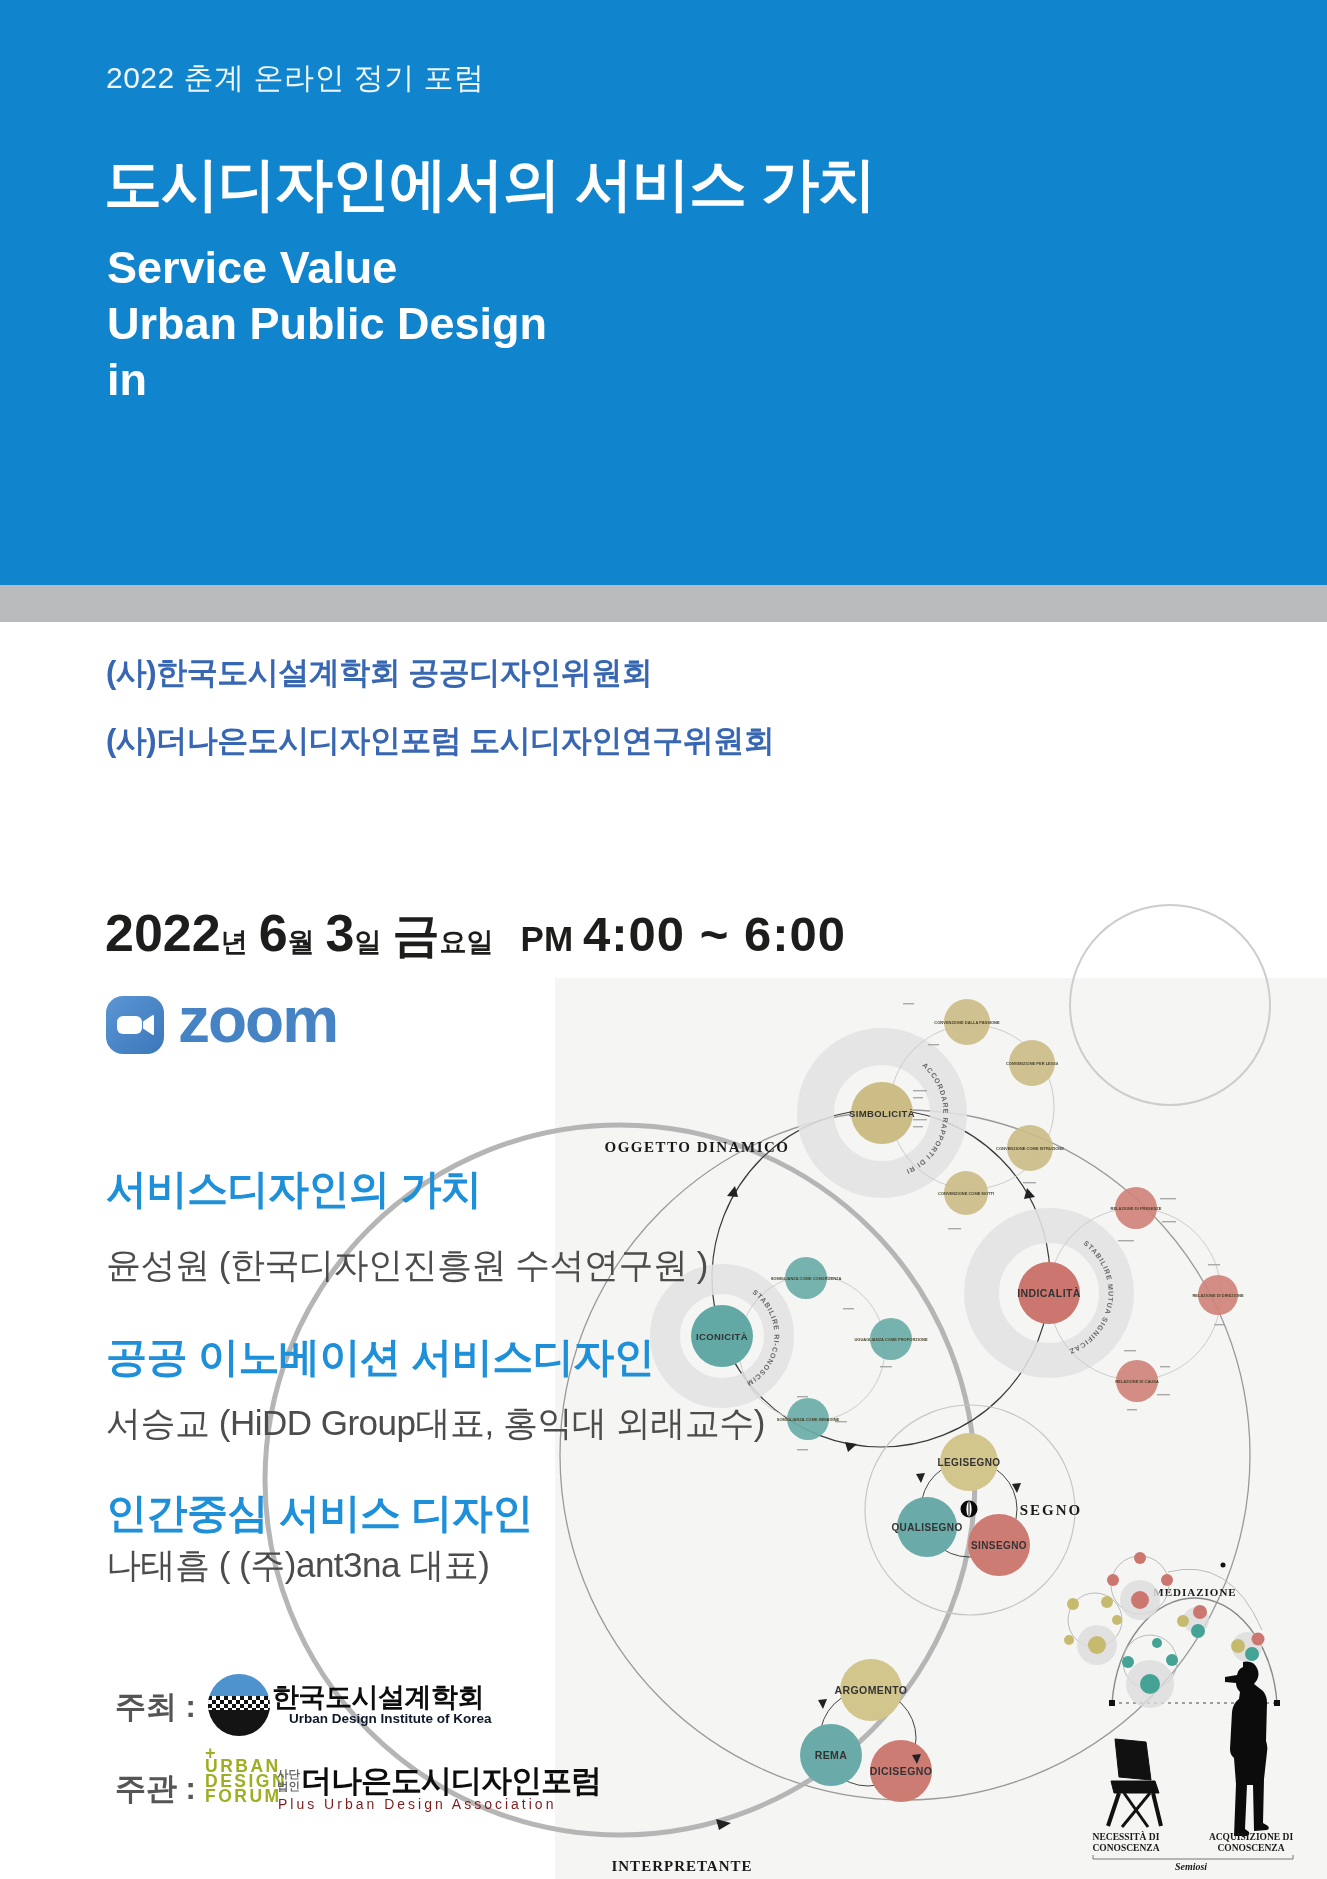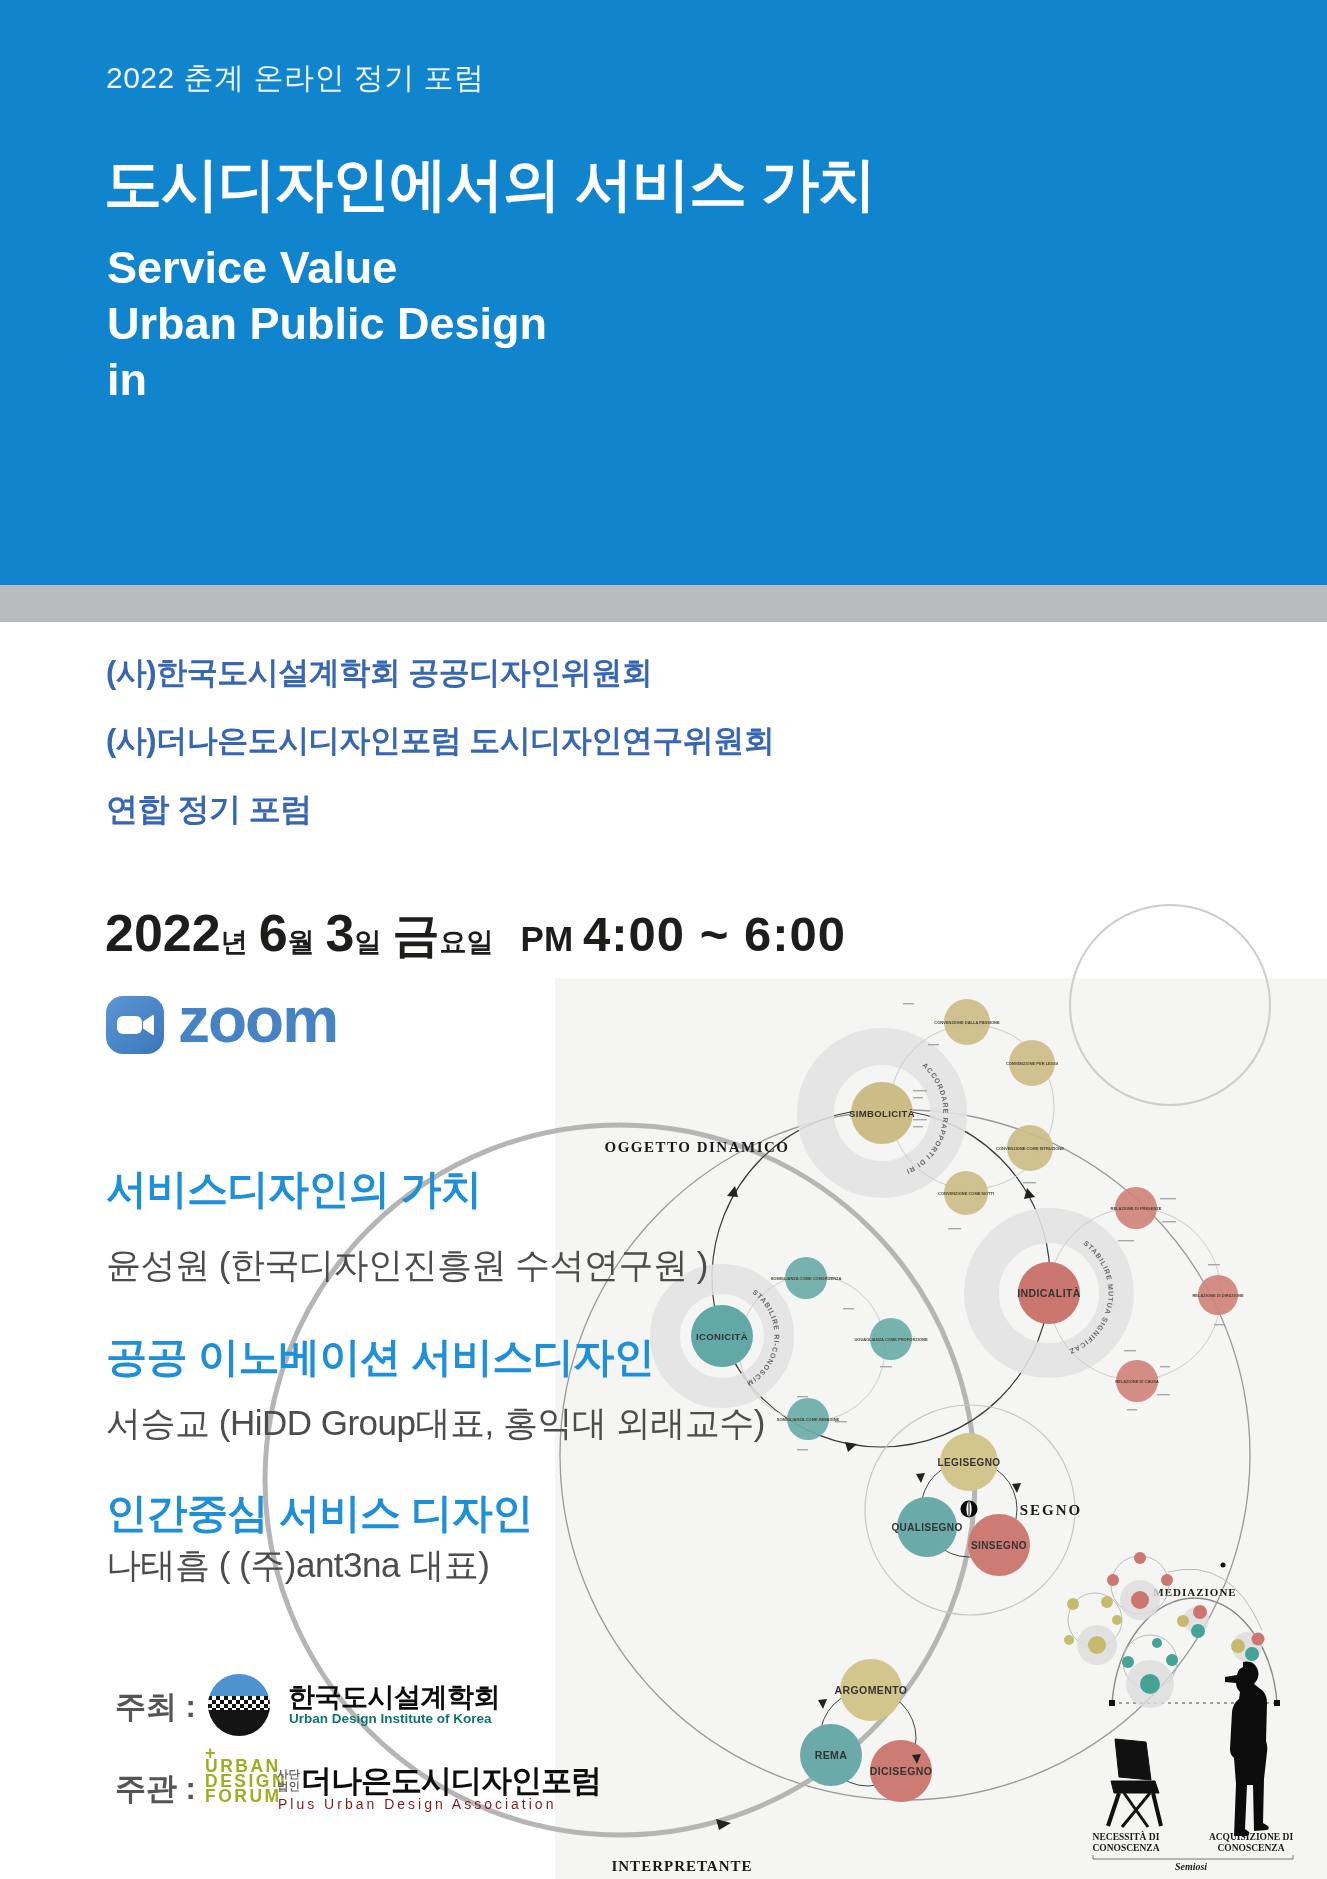--- a/index.html
+++ b/index.html
@@ -27,22 +27,22 @@
   .zoom-icon{width:58px;height:58px;border-radius:17px;background:linear-gradient(135deg,#5b97d4,#3b76ba);
              display:flex;align-items:center;justify-content:center;flex:0 0 auto;}
   .zoom-word{font-size:64px;font-weight:700;color:#4583c5;letter-spacing:-2px;line-height:1;margin:-10px 0 0 14px;}
   .zoom-meet{font-size:36px;font-weight:600;color:#2496db;margin-left:22px;letter-spacing:-.5px;white-space:nowrap;}
   .zoom-meet .gap{display:inline-block;width:22px;}
   
   .sec-title{position:absolute;left:106px;font-size:41px;font-weight:800;color:#1e8fd9;letter-spacing:-.5px;z-index:2;}
   .sec-speaker{position:absolute;left:106px;font-size:35px;font-weight:500;color:#4c4c4c;letter-spacing:-.5px;z-index:2;text-align:right;}
   
   .host-label{position:absolute;left:115px;font-size:31px;color:#555555;font-weight:600;z-index:2;}
-  .udik-kr{position:absolute;left:288px;top:1679px;font-size:27px;font-weight:800;color:#0d0d0d;letter-spacing:-.5px;z-index:2;}
-  .udik-en{position:absolute;left:289px;top:1711px;font-size:13.5px;font-weight:700;color:#0f766e;z-index:2;}
+  .udik-kr{position:absolute;left:272px;top:1679px;font-size:27px;font-weight:800;color:#0d0d0d;letter-spacing:-.5px;z-index:2;}
+  .udik-en{position:absolute;left:289px;top:1711px;font-size:13.5px;font-weight:700;color:#0f172a;z-index:2;}
   .udf{position:absolute;left:205px;top:1747px;color:#9fae20;z-index:2;line-height:15px;}
   .udf .plus{font-size:18px;font-weight:800;line-height:12px;}
   .udf .l{font-size:17.5px;font-weight:800;letter-spacing:2.5px;}
   .orgtype{position:absolute;left:277px;top:1768px;font-size:11.5px;color:#666;line-height:12px;z-index:2;font-weight:600;}
   .udf-kr{position:absolute;left:301px;top:1760px;font-size:31px;font-weight:800;color:#0d0d0d;letter-spacing:-1px;z-index:2;}
   .udf-en{position:absolute;left:278px;top:1796px;font-size:14px;color:#7f1d1d;letter-spacing:3px;z-index:2;}
   
   .diagram{position:absolute;left:0;top:0;width:1327px;height:1879px;z-index:0;}
   .nlabel{font-family:"Liberation Sans",sans-serif;font-weight:700;fill:#333;letter-spacing:.4px;}
   .slabel{font-family:"Liberation Serif",serif;font-weight:700;fill:#1a1a1a;}
@@ -266,21 +266,20 @@
   <div class="title">도시디자인에서의 서비스 가치</div>
   <div class="en">
     <div>Service Value</div>
     <div>Urban Public Design</div>
     <div>in</div>
   </div>
 
   <div class="orgs">
     <div class="org-line">(사)한국도시설계학회 공공디자인위원회</div>
     <div class="org-line">(사)더나은도시디자인포럼 도시디자인연구위원회</div>
-    <div class="org-line org-strong">연합 정기 포럼</div>
   </div>
 
   <div class="date-row">
     <span class="d-big">2022</span>
     <span class="d-sm">년</span>
     <span class="d-big">6</span>
     <span class="d-sm">월</span>
     <span class="d-big">3</span>
     <span class="d-sm">일</span>
     <span class="d-day">금</span>

